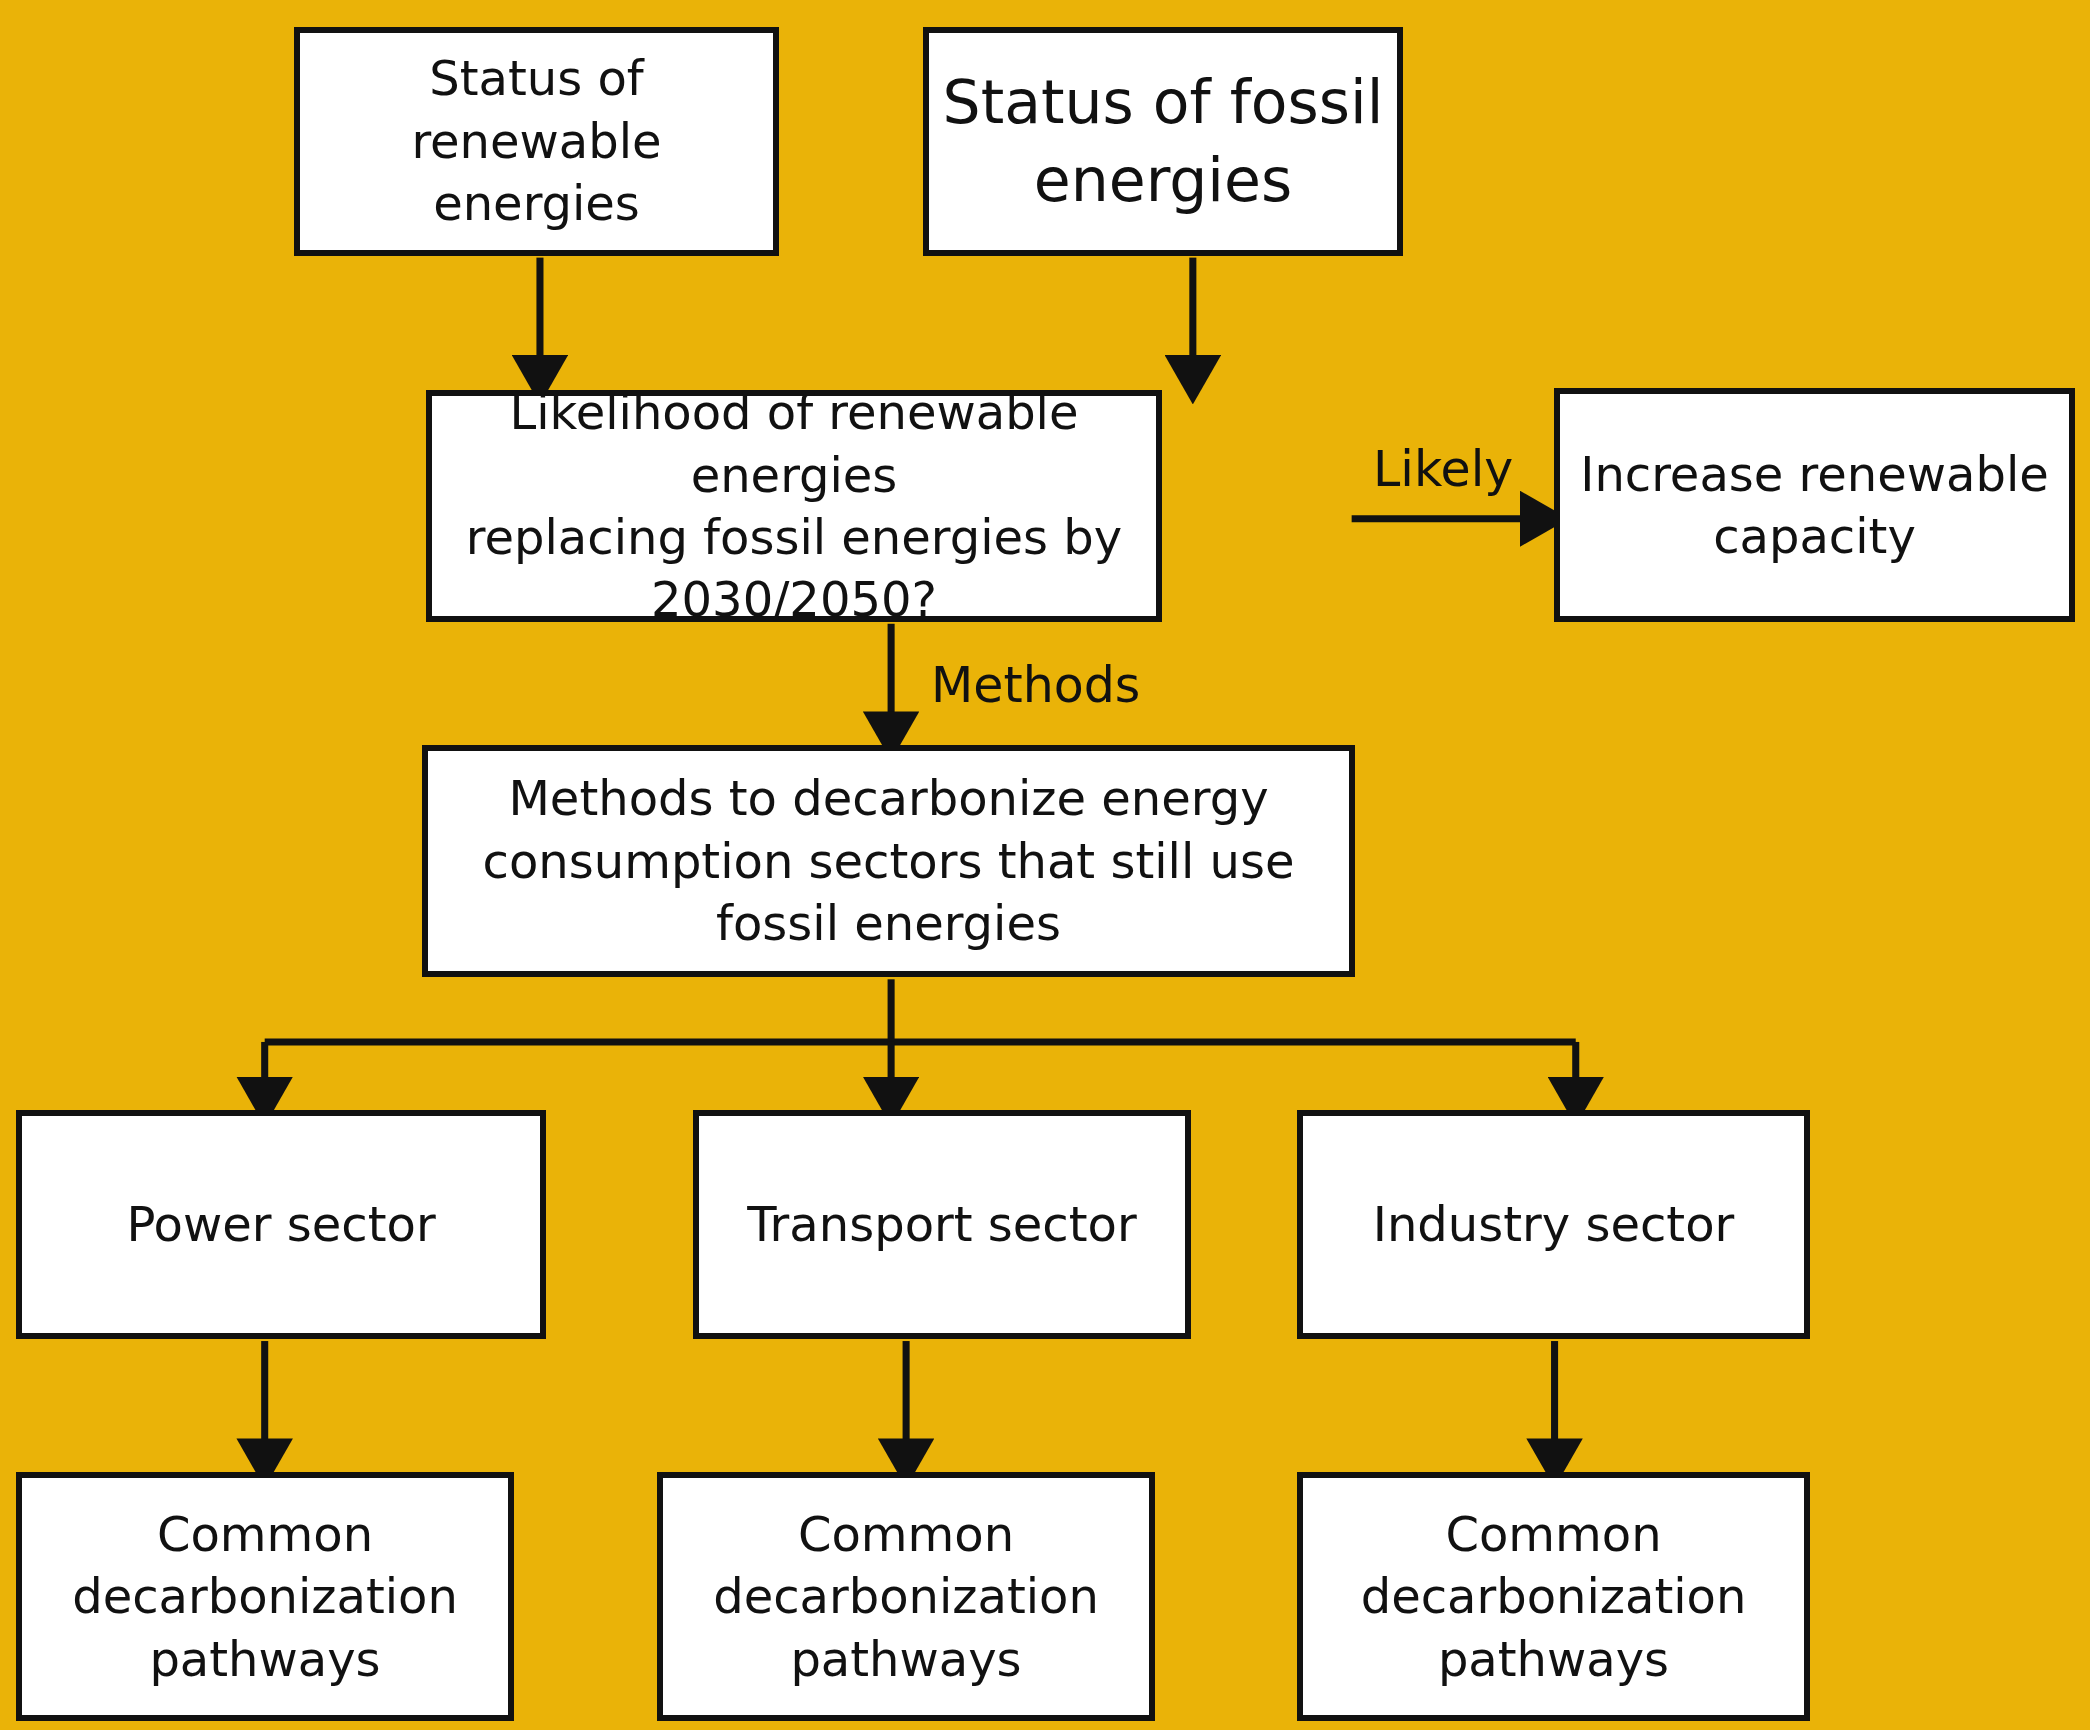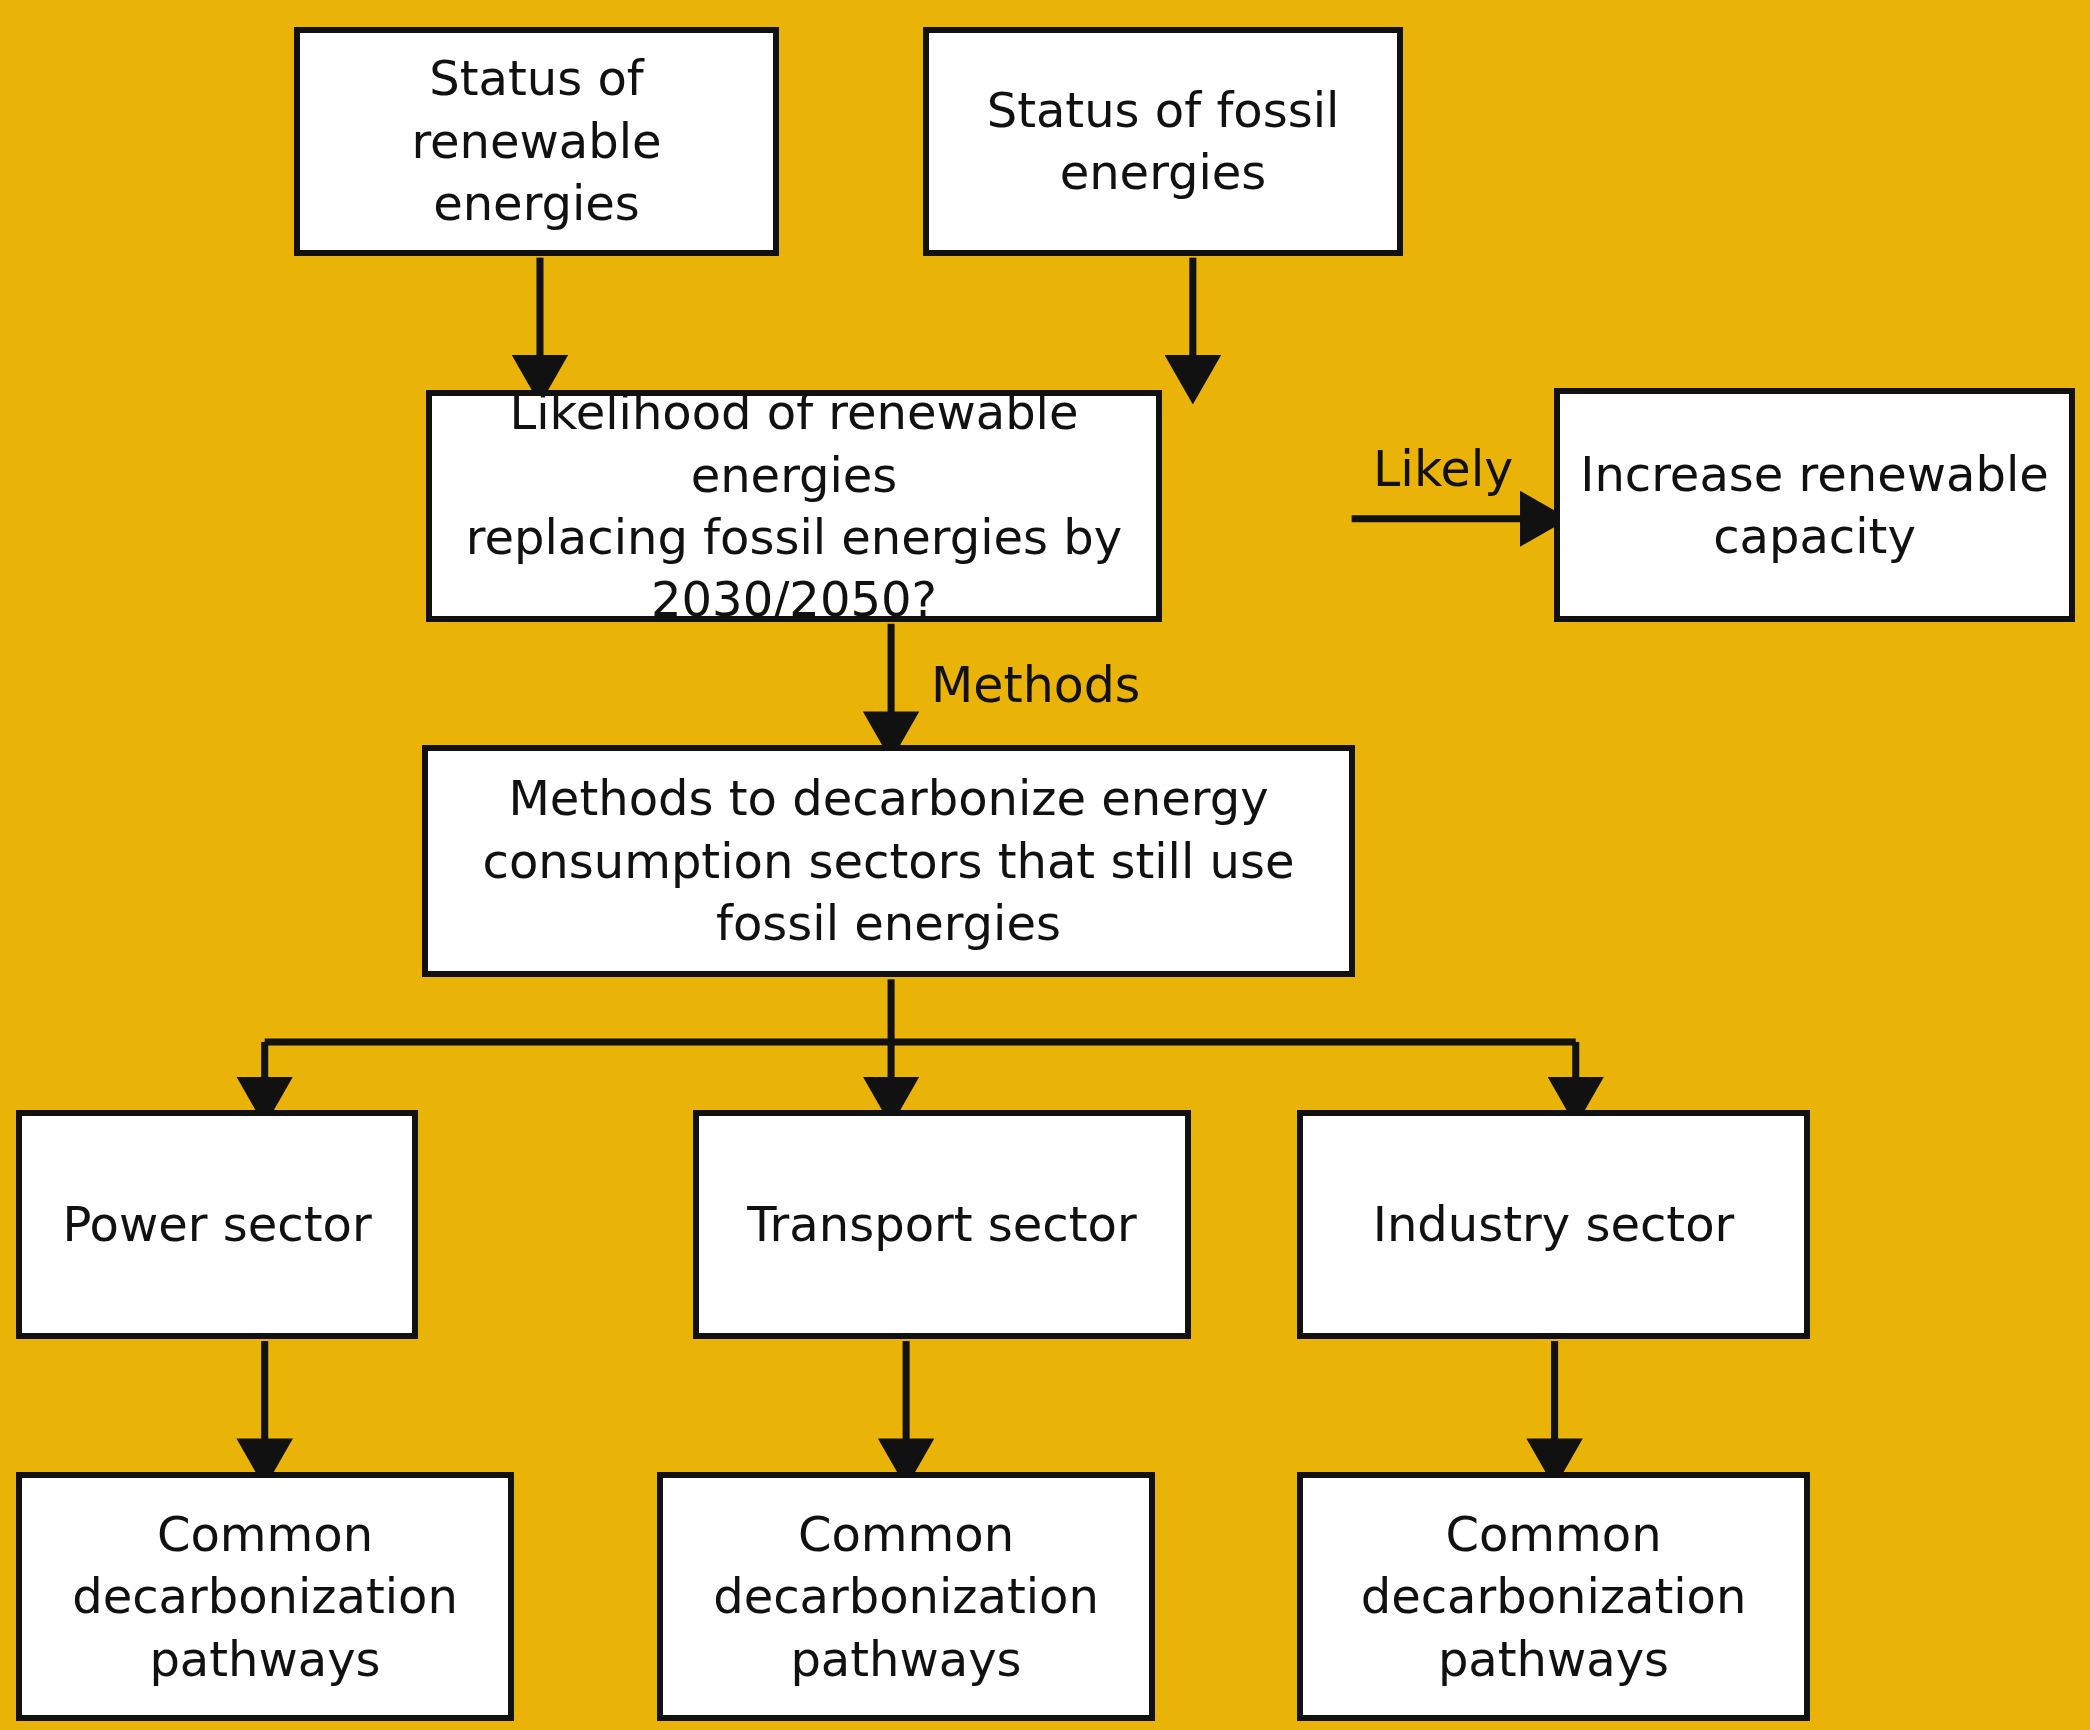--- a/index.html
+++ b/index.html
@@ -28,28 +28,28 @@
     line-height: 1.30;
     padding: 5.3px 12.4px;
   }
   .node .txt {
     display: block;
     width: 100%;
     white-space: pre-line;
   }
   
   #n-status-renewable { left: 294px;  top: 26.5px;   width: 485px;  height: 229px; font-size: 48px; }
-  #n-status-fossil    { left: 923px; top: 26.5px;   width: 480px;  height: 229px; font-size: 48px; }
+  #n-status-fossil    { left: 923px; top: 26.5px;   width: 480px;  height: 229px; font-size: 60px; }
   
   #n-likelihood       { left: 426px;  top: 390px;  width: 736px; height: 232px; font-size: 48px; }
   #n-increase-cap     { left: 1554px; top: 388px;  width: 521px;  height: 234px; font-size: 48px; }
   
   #n-methods          { left: 422px;  top: 745px;  width: 933px; height: 232px; font-size: 48px; }
   
-  #n-sector-0         { left: 16px;   top: 1110px; width: 402px;  height: 229px; font-size: 48px; }
+  #n-sector-0         { left: 16px;   top: 1110px; width: 530px;  height: 229px; font-size: 48px; }
   #n-sector-1         { left: 657px;  top: 1110px; width: 498px;  height: 229px; font-size: 48px; margin-left: 36px; }
   #n-sector-2         { left: 1297px; top: 1110px; width: 513px;  height: 229px; font-size: 48px; }
   
   #n-path-0           { left: 16px;   top: 1472px; width: 498px;  height: 249px; font-size: 48px; }
   #n-path-1           { left: 657px;  top: 1472px; width: 498px;  height: 249px; font-size: 48px; }
   #n-path-2           { left: 1297px; top: 1472px; width: 513px;  height: 249px; font-size: 48px; }
 
   
   .edge-label {
     position: absolute;

